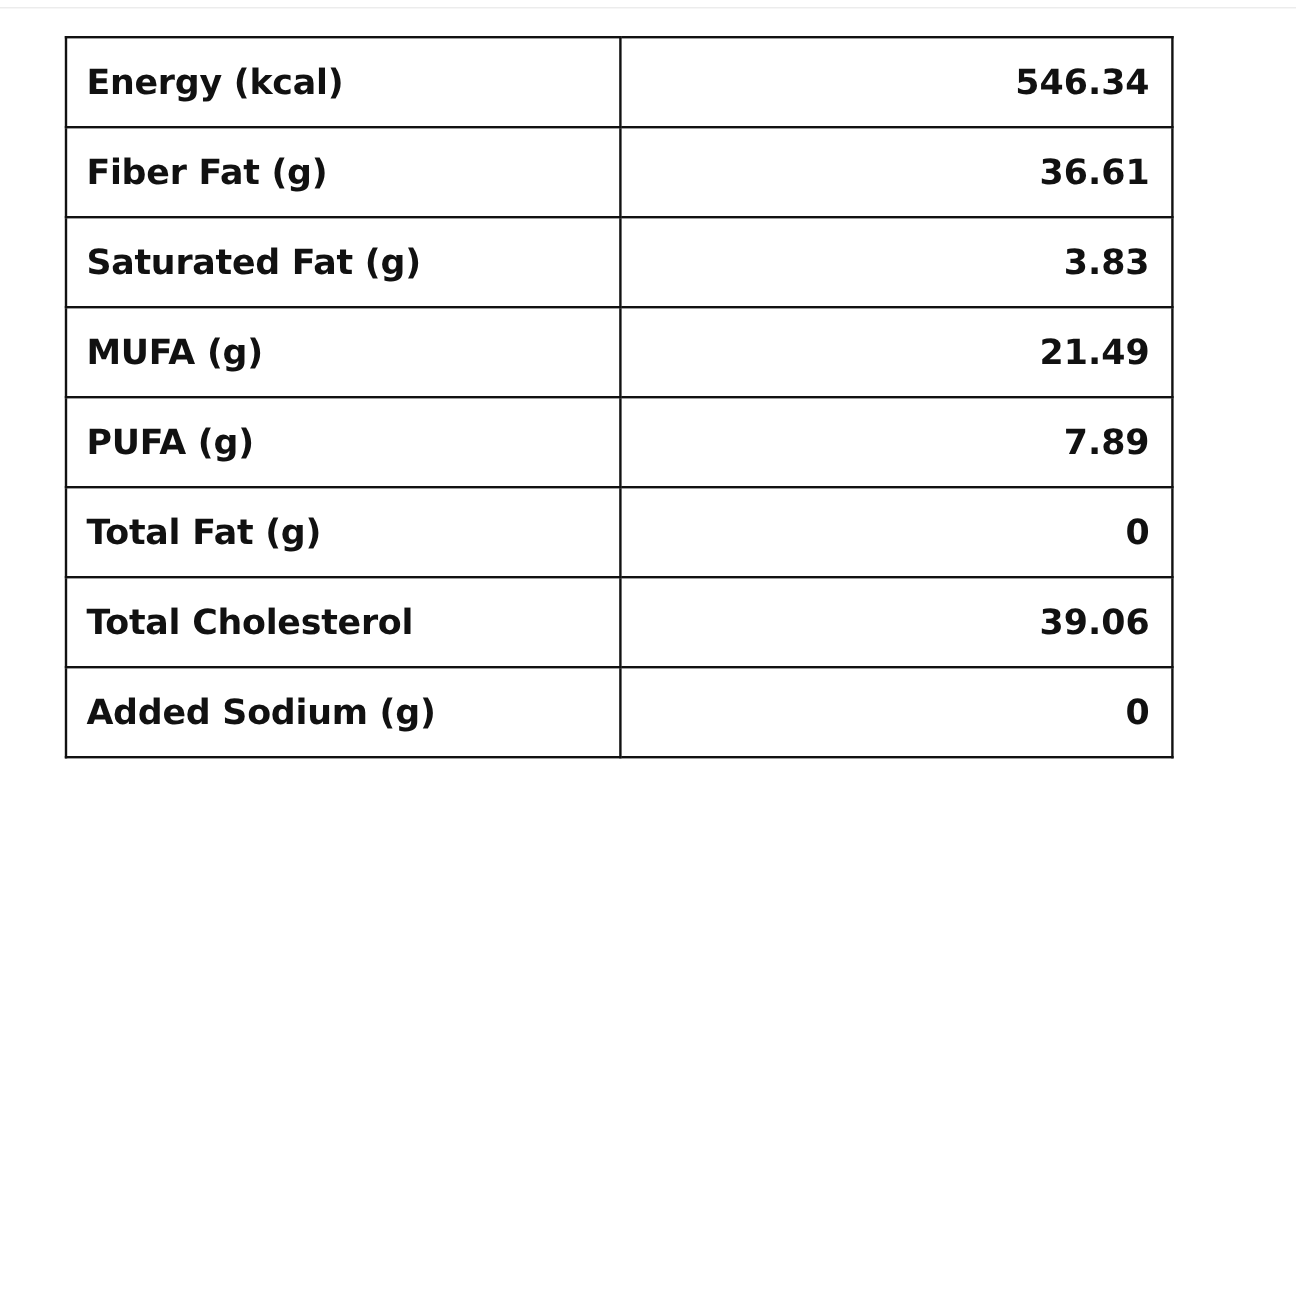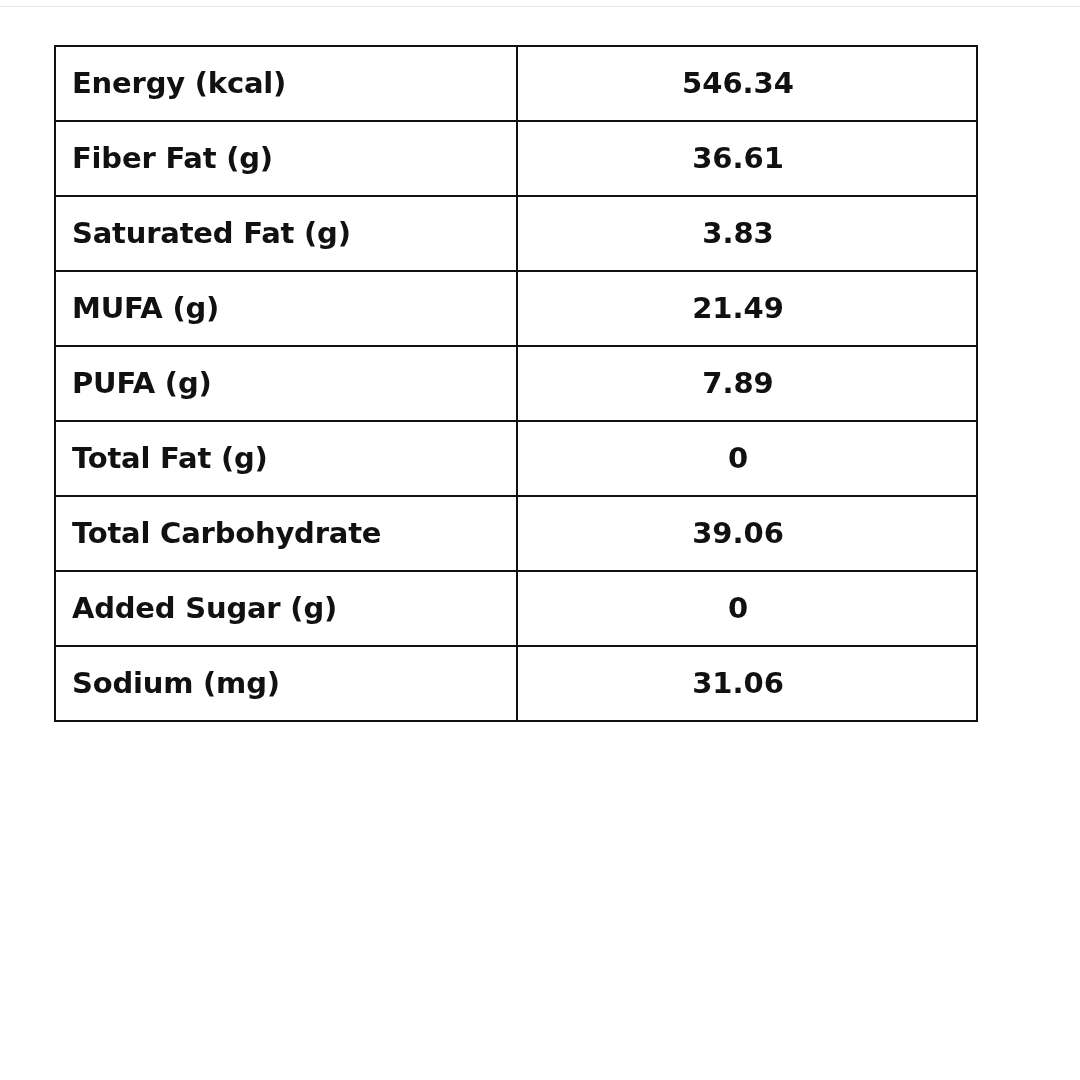--- a/index.html
+++ b/index.html
@@ -26,21 +26,21 @@
     position: absolute;
     left: 0;
     top: 6px;
     width: 1080px;
     height: 1px;
     background: #e8e8e8;
   }
   .nutrition-table {
     position: absolute;
     left: 54px;
-    top: 45px;
+    top: 30px;
     width: 884px;
     border-collapse: collapse;
     table-layout: fixed;
   }
   .nutrition-table td {
     border: 2px solid #111111;
     font-weight: bold;
     font-size: 29px;
     line-height: 1.1;
     color: #111111;
@@ -51,21 +51,21 @@
   }
   .nutrition-table td.label {
     width: 444px;
     padding-left: 16px;
     text-align: left;
     letter-spacing: -0.2px;
   }
   .nutrition-table td.value {
     width: 440px;
     padding-right: 18px;
-    text-align: center;
+    text-align: right;
   }
 </style>
 </head>
 <body>
 
 <div class="page">
 
   <div class="top-rule"></div>
 
   <table class="nutrition-table">
@@ -88,27 +88,23 @@
       </tr>
       <tr>
         <td class="label">PUFA (g)</td>
         <td class="value">7.89</td>
       </tr>
       <tr>
         <td class="label">Total Fat (g)</td>
         <td class="value">0</td>
       </tr>
       <tr>
-        <td class="label">Total Carbohydrate</td>
+        <td class="label">Total Cholesterol</td>
         <td class="value">39.06</td>
       </tr>
       <tr>
-        <td class="label">Added Sugar (g)</td>
+        <td class="label">Added Sodium (g)</td>
         <td class="value">0</td>
-      </tr>
-      <tr>
-        <td class="label">Sodium (mg)</td>
-        <td class="value">31.06</td>
       </tr>
     </tbody>
   </table>
 
 </div>
 
 </body></html>

